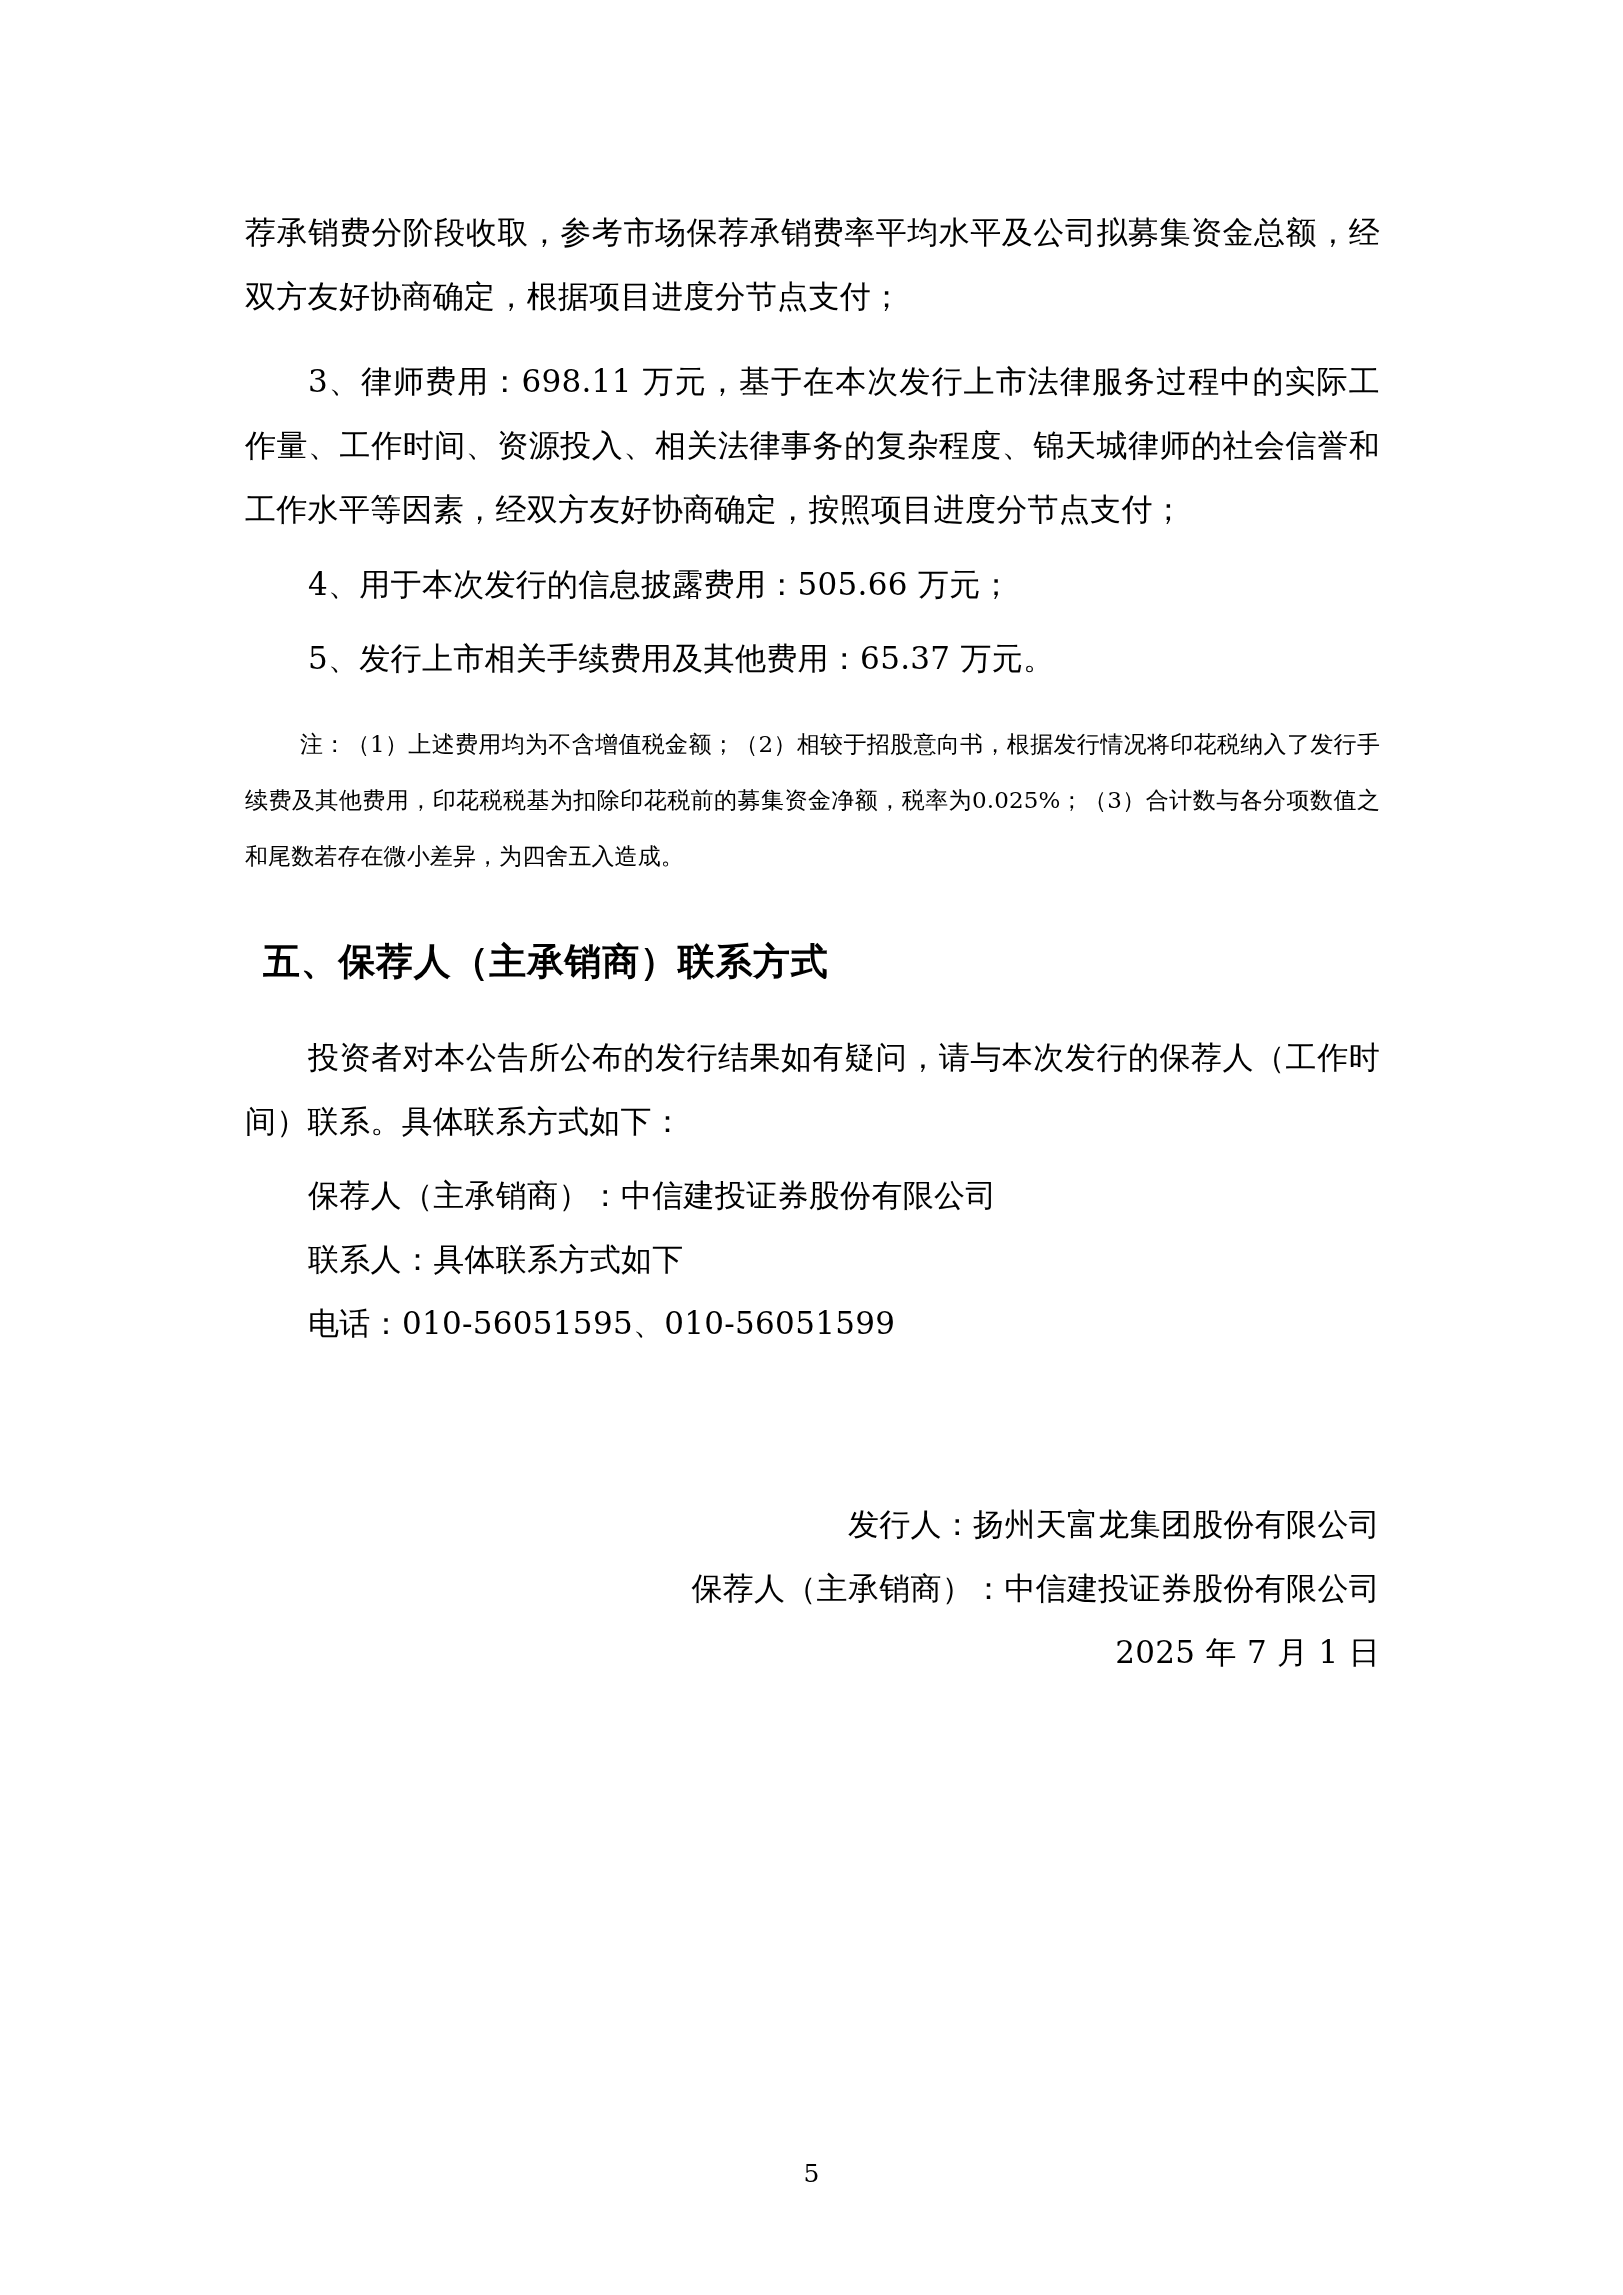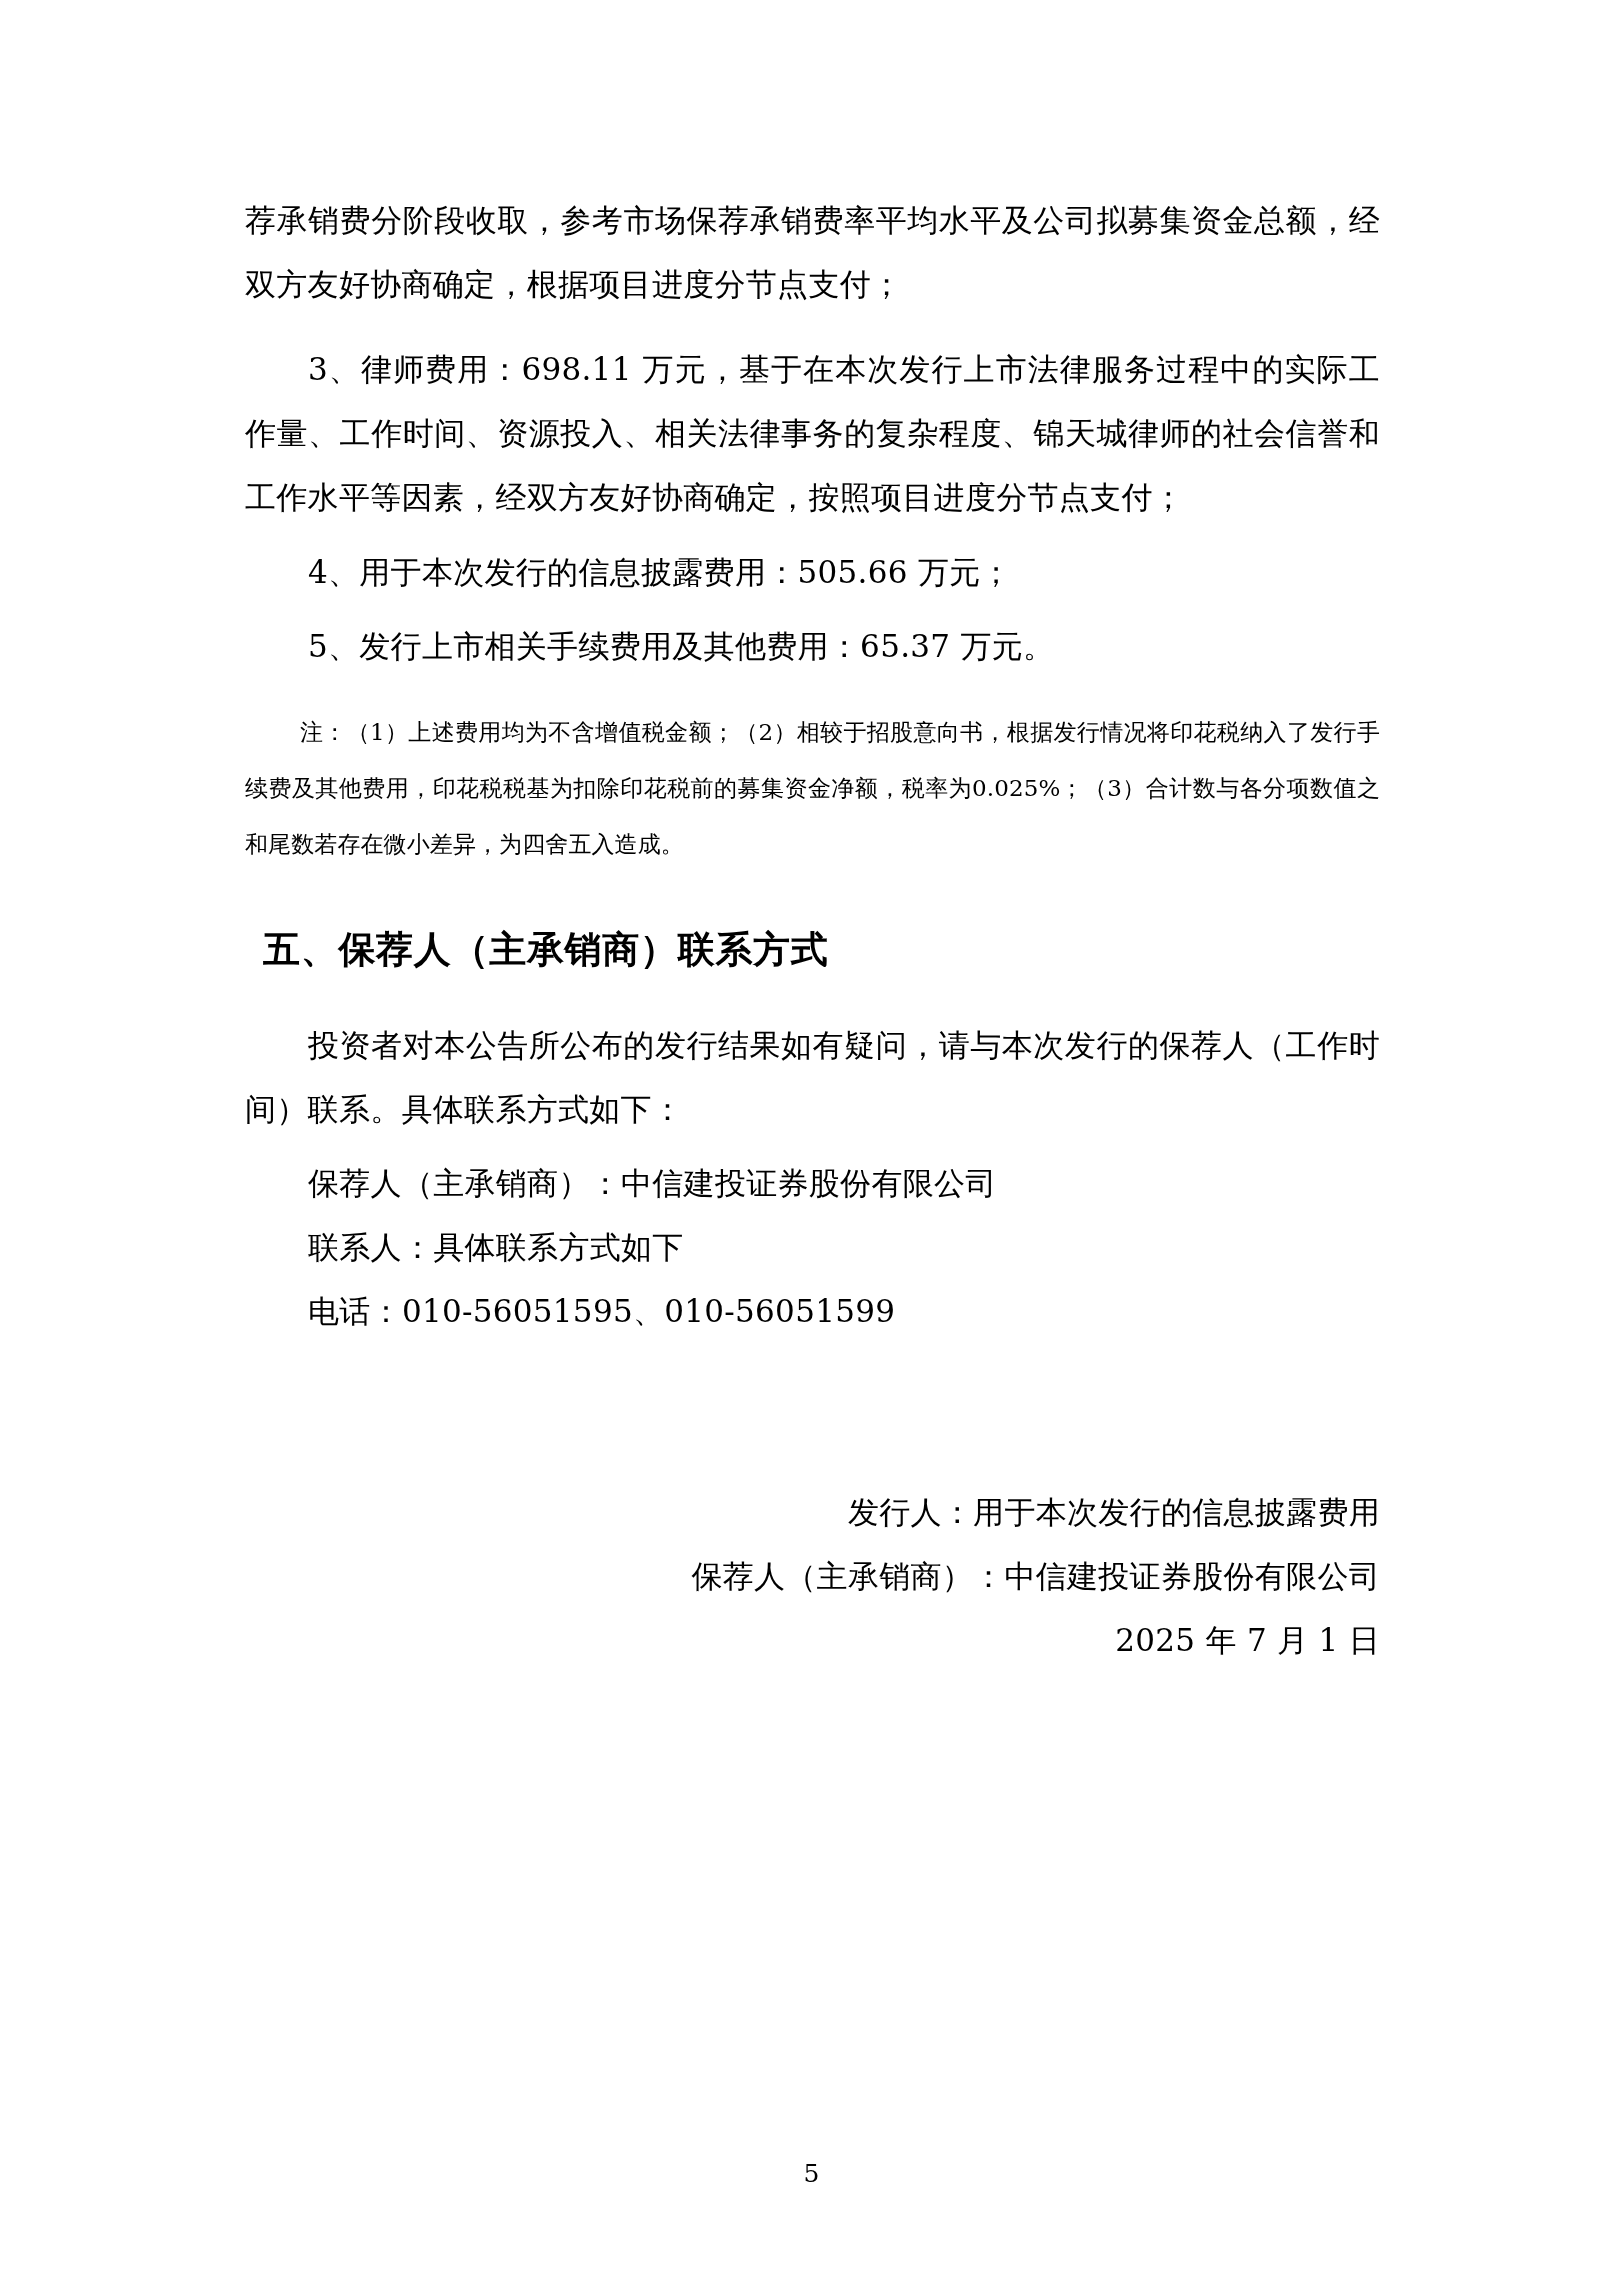--- a/index.html
+++ b/index.html
@@ -11,21 +11,21 @@
     position: relative;
     width: 1623px;
     height: 2295px;
     background: #ffffff;
     box-sizing: border-box;
     overflow: hidden;
   }
   .content {
     position: absolute;
     left: 245px;
-    top: 0;
+    top: 12px;
     width: 1135px;
   }
   
   .p {
     font-family: "DejaVu Serif", "Liberation Serif", serif;
     font-size: 31px;
     line-height: 64px;
     color: #000000;
     text-align: justify;
     text-justify: inter-ideograph;
@@ -128,21 +128,21 @@
     <div class="gap-sm"></div>
 
     <p class="contact-line">保荐人（主承销商）：中信建投证券股份有限公司</p>
 
     <p class="contact-line">联系人：具体联系方式如下</p>
 
     <p class="contact-line">电话：010-56051595、010-56051599</p>
 
     <div class="gap-xl"></div>
 
-    <p class="sign-line">发行人：用于本次发行的信息披露费用</p>
+    <p class="sign-line">发行人：扬州天富龙集团股份有限公司</p>
 
     <p class="sign-line">保荐人（主承销商）：中信建投证券股份有限公司</p>
 
     <p class="sign-line">2025 年 7 月 1 日</p>
 
   </div>
 
   <div class="page-number">5</div>
 </div>
 

